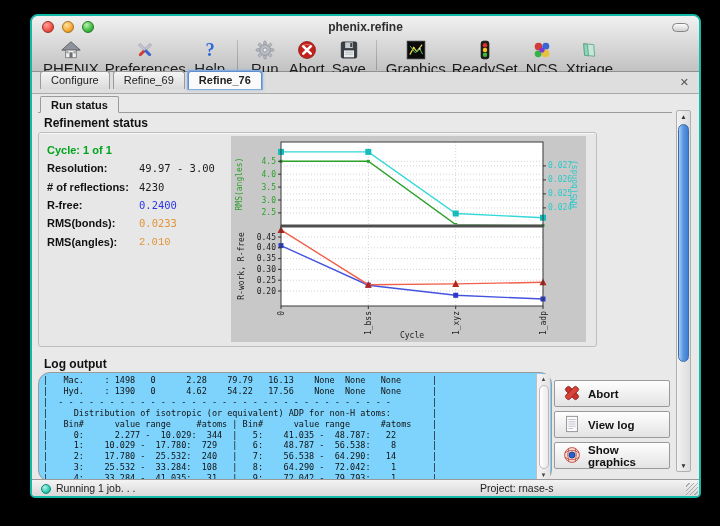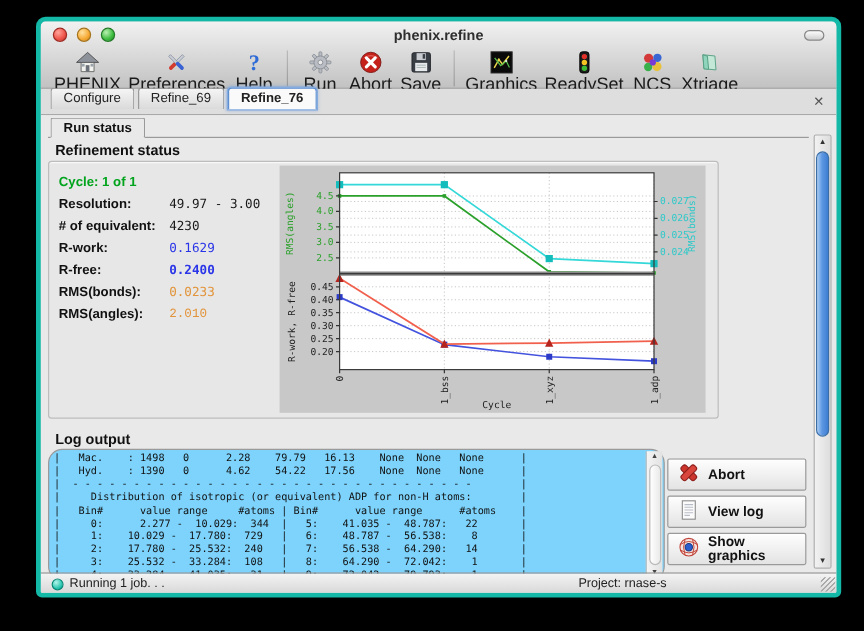--- a/index.html
+++ b/index.html
@@ -3,21 +3,21 @@
 <meta charset="utf-8">
 <style>
   html,body{margin:0;padding:0;}
   body{width:720px;height:526px;background:#000;position:relative;overflow:hidden;
        font-family:"Liberation Sans",sans-serif;-webkit-font-smoothing:antialiased;}
   *{box-sizing:border-box;}
 
   .window{position:absolute;left:30px;top:14px;width:671px;height:484px;
           background:#e9e9e9;border-radius:8px 8px 5px 5px;
           box-shadow:0 14px 30px rgba(0,0,0,.65);overflow:hidden;
-          border:4px solid #14b8a6;}
+          border:2px solid #14b8a6;}
 
   
   .chrome{position:absolute;left:0;top:0;right:0;height:56px;
           background:linear-gradient(#f1f1f1,#dcdcdc 45%,#c2c2c2);
           border-bottom:1px solid #8f8f8f;}
   .titlebar{position:relative;height:22px;}
   .lights{position:absolute;left:10px;top:5px;display:flex;gap:8px;}
   .light{width:12px;height:12px;border-radius:50%;display:inline-block;}
   .light.red{background:radial-gradient(circle at 35% 30%,#ffa39b,#ee5247 60%,#b93228);border:1px solid #9e2b23;}
   .light.yellow{background:radial-gradient(circle at 35% 30%,#ffe2a0,#f6a832 60%,#c07c18);border:1px solid #a5731c;}
@@ -257,30 +257,26 @@
     <div class="heading h-refine">Refinement status</div>
 
     <div class="panel panel-refine">
       <div class="stats" id="stats">
         <div class="cycle" id="cycle-label" style="color: rgb(0, 164, 28);">Cycle: 1 of 1</div>
       <div class="srow">
             <span class="slabel">Resolution:</span>
             <span class="svalue" style="color: rgb(26, 26, 26);">49.97 - 3.00</span>
           </div>
           <div class="srow">
-            <span class="slabel"># of equivalent:</span>
+            <span class="slabel"># of reflections:</span>
             <span class="svalue" style="color: rgb(26, 26, 26);">4230</span>
           </div>
           <div class="srow">
-            <span class="slabel">R-work:</span>
-            <span class="svalue" style="color: rgb(42, 53, 232);">0.1629</span>
-          </div>
-          <div class="srow">
             <span class="slabel">R-free:</span>
-            <span class="svalue" style="color: rgb(42, 53, 232); font-weight: bold;">0.2400</span>
+            <span class="svalue" style="color: rgb(42, 53, 232);">0.2400</span>
           </div>
           <div class="srow">
             <span class="slabel">RMS(bonds):</span>
             <span class="svalue" style="color: rgb(226, 148, 58);">0.0233</span>
           </div>
           <div class="srow">
             <span class="slabel">RMS(angles):</span>
             <span class="svalue" style="color: rgb(226, 148, 58); font-family: Liberation Mono, monospace;">2.010</span>
           </div>
         </div>

